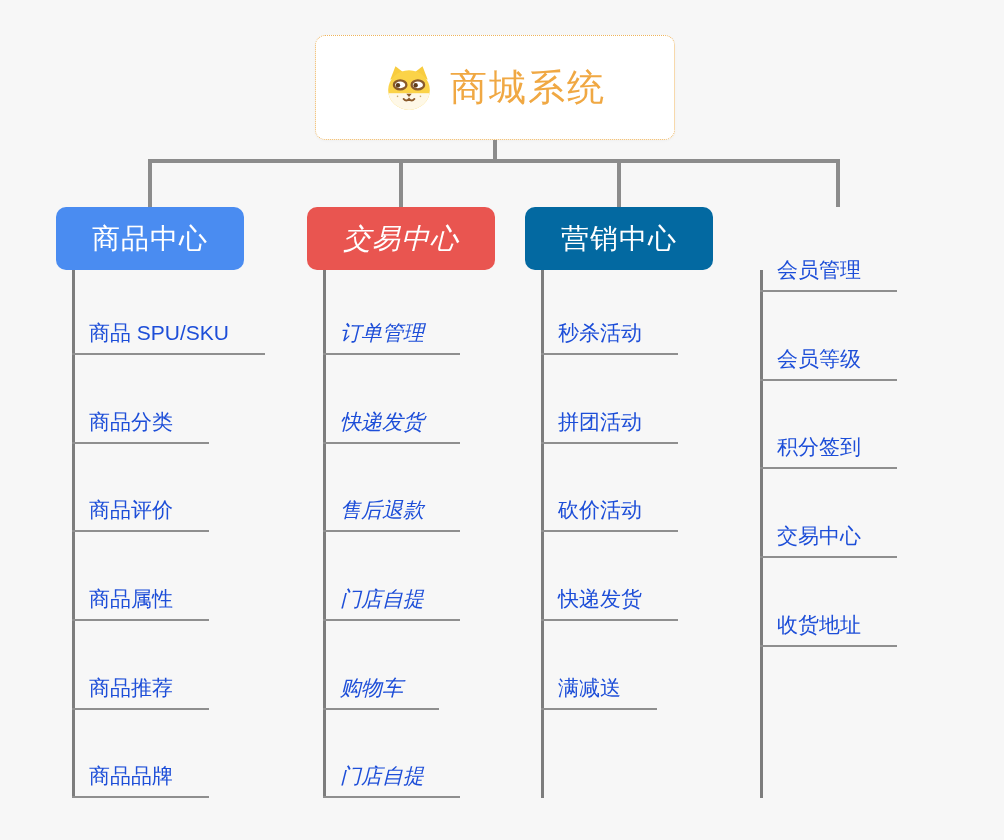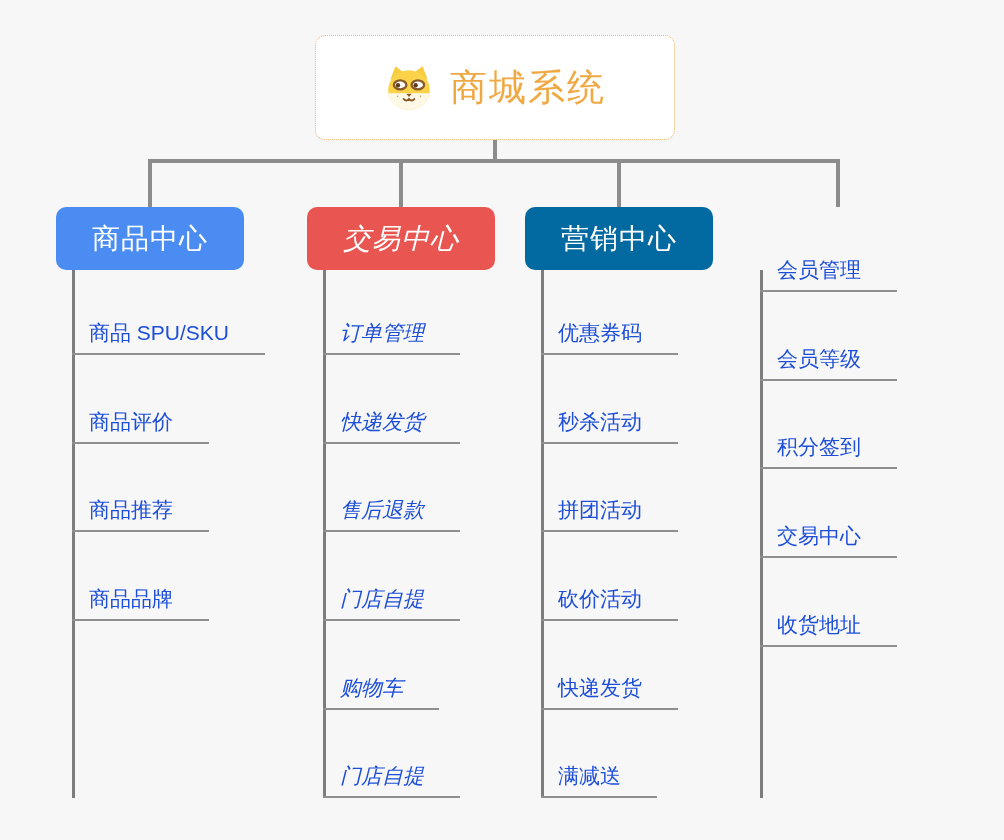--- a/index.html
+++ b/index.html
@@ -132,21 +132,27 @@
   <div class="column c0">
     <div class="branch-header" style="background: rgb(74, 140, 241);">
       <span>商品中心</span>
     </div>
     <div class="trunk"></div>
     <div class="leaves">
       <div class="leaf">
           <span class="leaf-label">商品 SPU/SKU</span>
         </div>
       <div class="leaf">
+          <span class="leaf-label">商品分类</span>
+        </div>
+      <div class="leaf">
           <span class="leaf-label">商品评价</span>
+        </div>
+      <div class="leaf">
+          <span class="leaf-label">商品属性</span>
         </div>
       <div class="leaf">
           <span class="leaf-label">商品推荐</span>
         </div>
       <div class="leaf">
           <span class="leaf-label">商品品牌</span>
         </div>
     </div>
   </div>
 
@@ -177,23 +183,20 @@
     </div>
   </div>
 
   <div class="column c2">
     <div class="branch-header" style="background: #0369a1;">
       <span>营销中心</span>
     </div>
     <div class="trunk"></div>
     <div class="leaves">
       <div class="leaf">
-          <span class="leaf-label">优惠券码</span>
-        </div>
-      <div class="leaf">
           <span class="leaf-label">秒杀活动</span>
         </div>
       <div class="leaf">
           <span class="leaf-label">拼团活动</span>
         </div>
       <div class="leaf">
           <span class="leaf-label">砍价活动</span>
         </div>
       <div class="leaf">
           <span class="leaf-label">快递发货</span>

